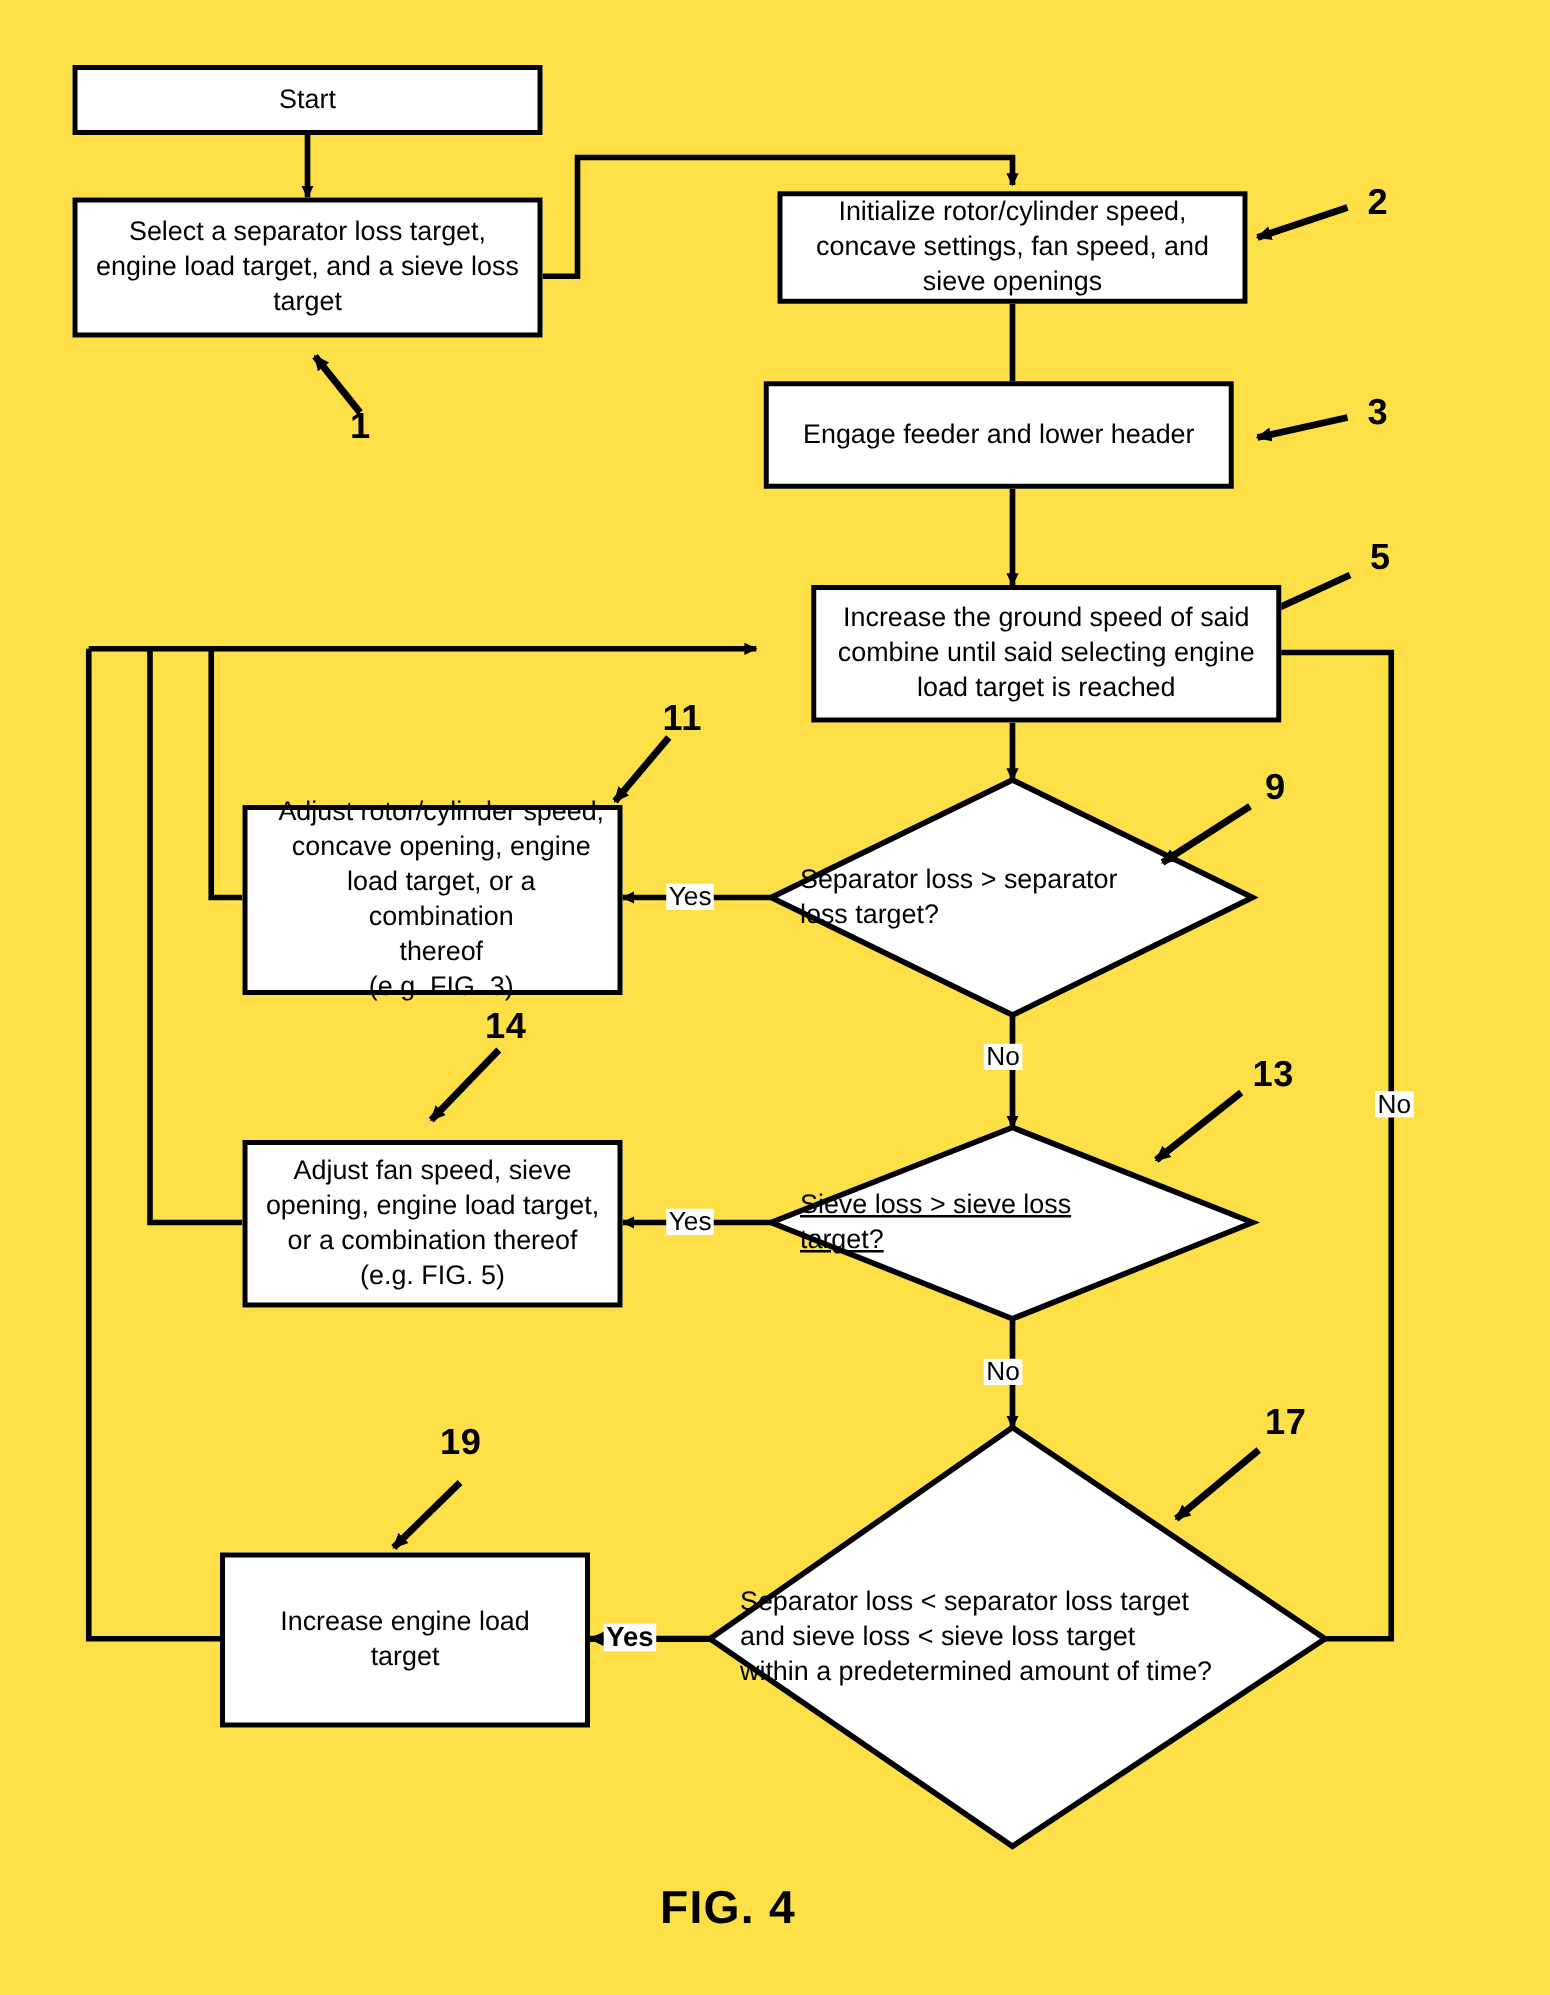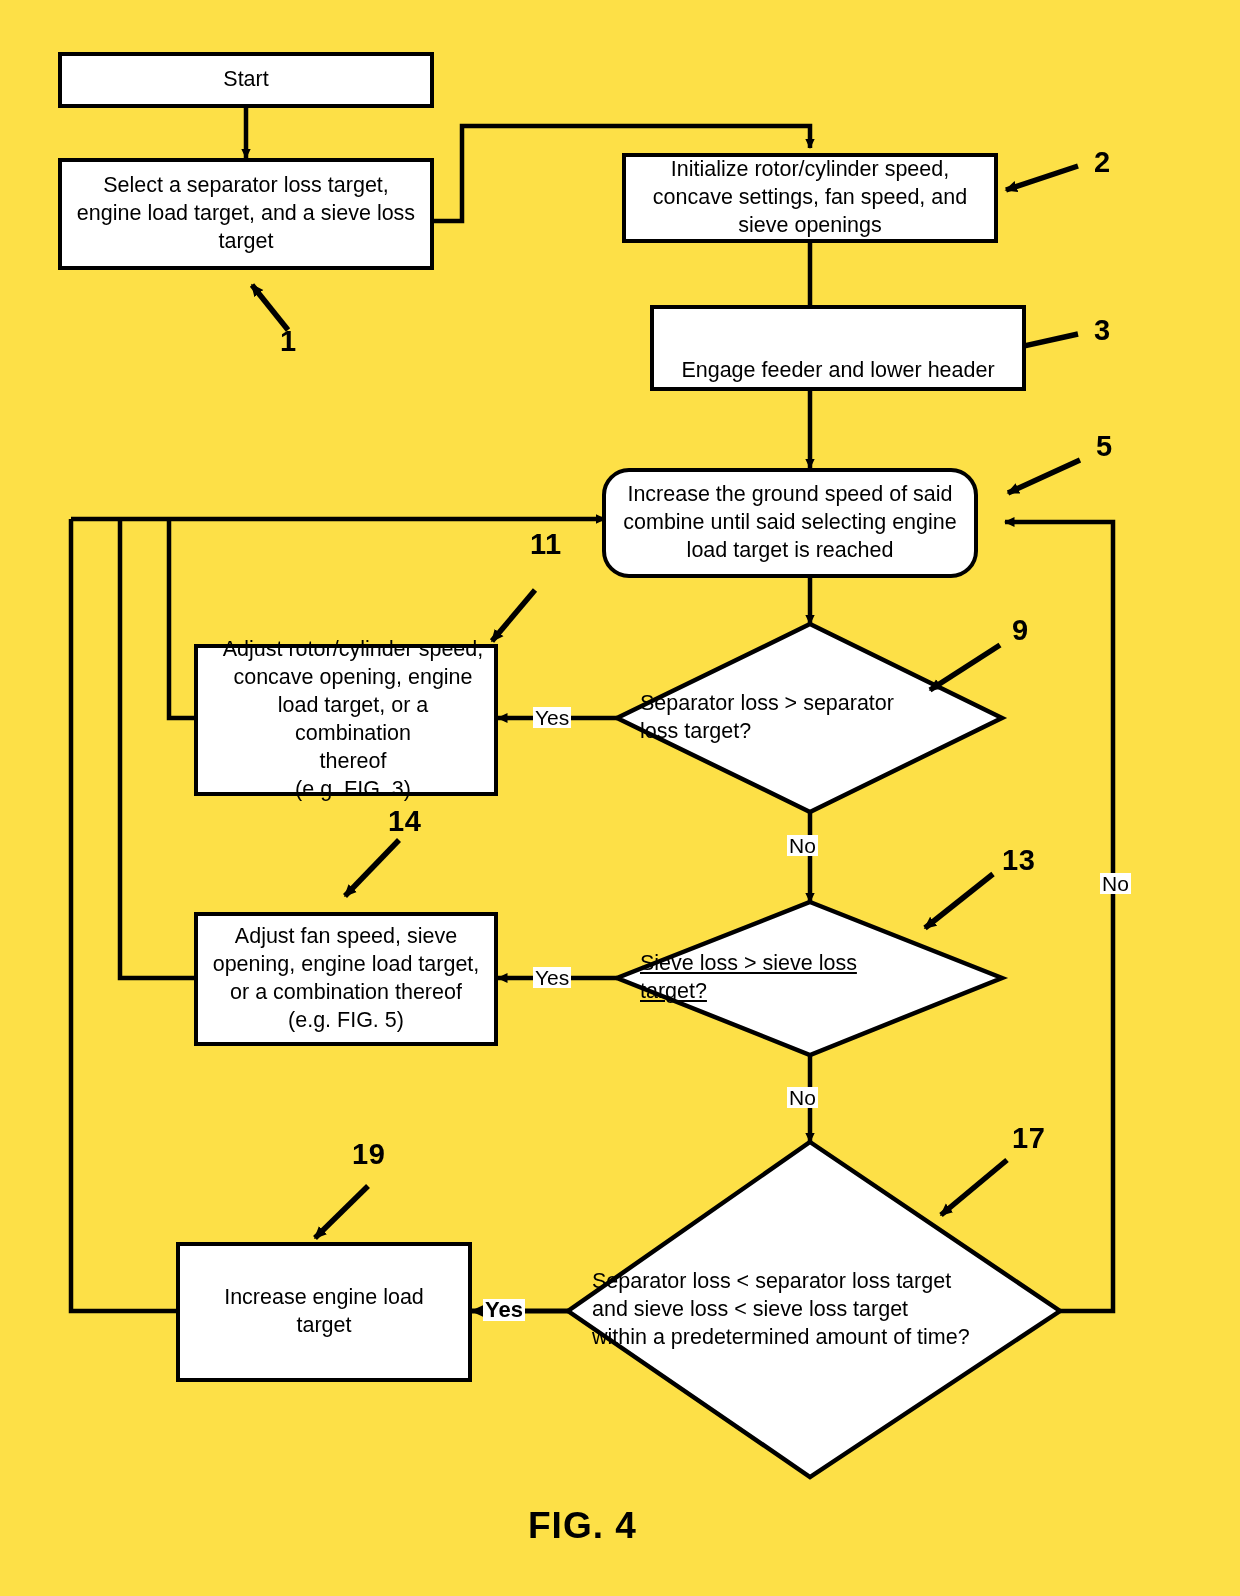--- a/index.html
+++ b/index.html
@@ -151,25 +151,25 @@
 engine load target, and a sieve loss
 target</span>
   </div>
 
   <div class="node pbox" style="left:622px; top:153px; width:376px; height:90px;">
     <span class="txt">Initialize rotor/cylinder speed,
 concave settings, fan speed, and
 sieve openings</span>
   </div>
 
-  <div class="node pbox" style="left:650px; top:305px; width:376px; height:86px;align-items:flex-end;">
+  <div class="node pbox" style="left:611px; top:305px; width:376px; height:86px;">
     <span class="txt">Engage feeder and lower header</span>
   </div>
 
-  <div class="node pbox" style="left:602px; top:468px; width:376px; height:110px;border-radius:27px;">
+  <div class="node pbox" style="left:649px; top:468px; width:376px; height:110px;">
     <span class="txt">Increase the ground speed of said
 combine until said selecting engine
 load target is reached</span>
   </div>
 
   <div class="node pbox" style="left:194px; top:644px; width:304px; height:152px;padding-left:22px;">
     <span class="txt">Adjust rotor/cylinder speed,
 concave opening, engine
 load target, or a combination
 thereof
@@ -213,21 +213,21 @@
   <div class="refnum" style="left:280px; top:325px;">1</div>
 
   <div class="refnum" style="left:1094px; top:146px;">2</div>
 
   <div class="refnum" style="left:1094px; top:314px;">3</div>
 
   <div class="refnum" style="left:1096px; top:430px;">5</div>
 
   <div class="refnum" style="left:1012px; top:614px;">9</div>
 
-  <div class="refnum" style="left:530px; top:528px;">11</div>
+  <div class="refnum" style="left:530px; top:559px;">11</div>
 
   <div class="refnum" style="left:1002px; top:844px;">13</div>
 
   <div class="refnum" style="left:388px; top:805px;">14</div>
 
   <div class="refnum" style="left:1012px; top:1122px;">17</div>
 
   <div class="refnum" style="left:352px; top:1138px;">19</div>
 
   <div class="figcap" style="left:528px; top:1505px;">FIG. 4</div>

